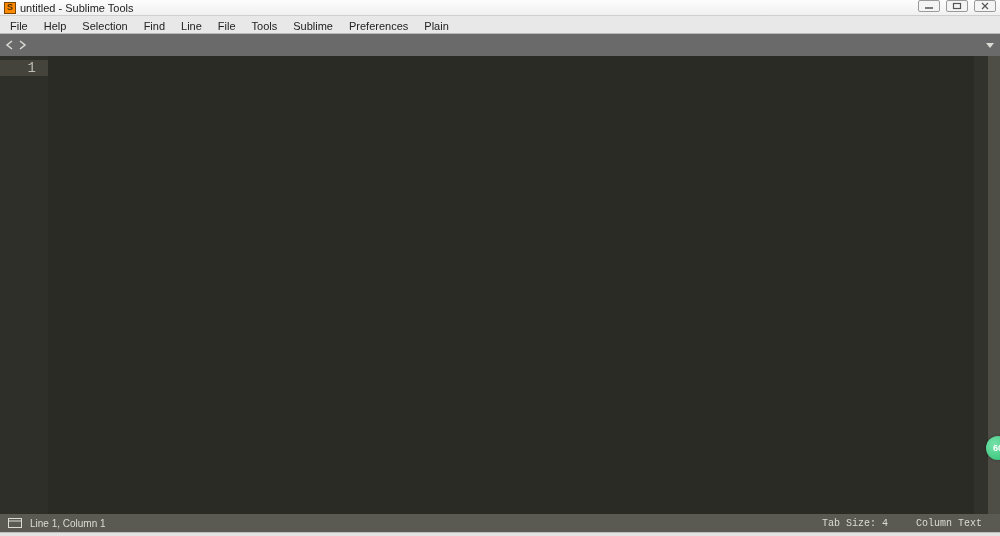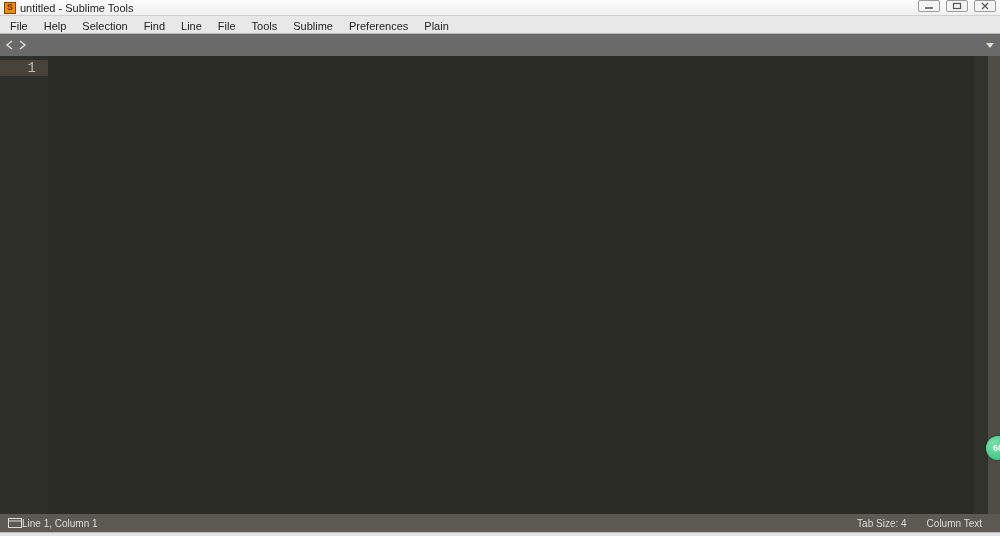--- a/index.html
+++ b/index.html
@@ -116,25 +116,26 @@
 
     
     .statusbar {
       height: 18px;
       background: #5a5a53;
       color: #dcdcd6;
       font-size: 10px;
       display: flex;
       align-items: center;
       padding: 0 8px;
+      gap: 8px;
     }
     .statusbar .panel-icon { display: flex; align-items: center; cursor: pointer; }
     .statusbar .panel-icon svg { display:block; }
     .statusbar .spacer { flex: 1 1 auto; }
-    .statusbar .clickable { cursor: pointer; padding: 0 10px; }
+    .statusbar .clickable { cursor: pointer; padding: 0 10px; font-family: Liberation Mono, monospace; }
 
     
     .os-strip {
       height: 4px;
       background: #e3e3e3;
       border-top: 1px solid #bdbdbd;
     }
   </style>
 </head>
 <body>

